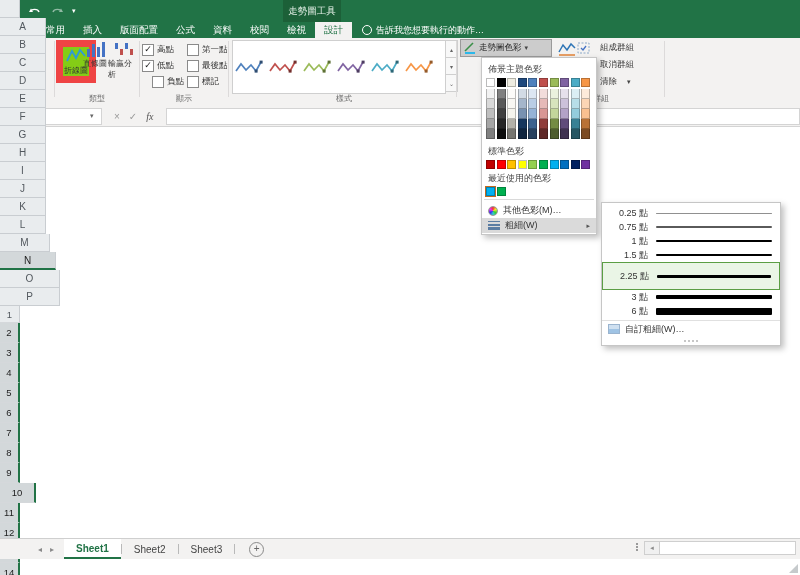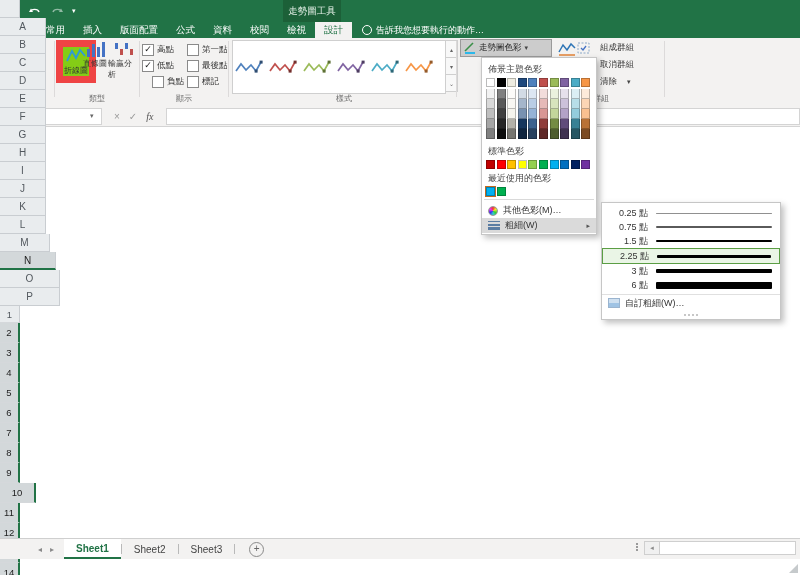--- a/index.html
+++ b/index.html
@@ -76,21 +76,21 @@
   #wheel{width:10px;height:10px;border-radius:50%;
          background:conic-gradient(#e33,#ee3,#3c3,#3cc,#33e,#e3e,#e33);border:1px solid #999;box-sizing:border-box;}
   .wlines{display:inline-flex;flex-direction:column;gap:1.5px;width:12px;}
   .wlines i{display:block;height:1px;background:#5b7da3;}
   .wlines i:nth-child(2){height:2px}.wlines i:nth-child(3){height:3px}
   #weightmenu{left:601px;top:202px;width:178px;background:#fff;border:1px solid #c6c6c6;
               box-shadow:3px 3px 6px rgba(0,0,0,.25);z-index:60;padding:3px 0 0;font-size:9px;color:#333;}
   .witem{display:flex;align-items:center;height:14px;padding:0 8px 0 4px;box-sizing:border-box;}
   .witem .wl{width:42px;text-align:right;padding-right:8px;}
   .witem .wline{flex:1;border-radius:1px;}
-  .witem.sel{border:1px solid #5b9e44;background:#eaf5e6;height:16px;}
+  .witem.sel{border:1px solid #5b9e44;background:#eaf5e6;height:28px;}
   .wcustom{display:flex;align-items:center;gap:5px;height:16px;padding:0 6px;border-top:1px solid #e0e0e0;margin-top:2px;}
   #wgrid{width:10px;height:8px;background:linear-gradient(#cfe0f0 50%,#9fc3e4 50%);border:1px solid #9ab4cf;}
   #wdots{height:8px;display:flex;align-items:center;justify-content:center;gap:2px;}
   #wdots i{width:2px;height:2px;background:#b5b5b5;display:block;border-radius:50%;}
   
   #tabbar{left:0;top:538px;width:800px;height:20px;background:#f3f2f1;border-top:1px solid #cfcfcf;
           display:flex;align-items:stretch;font-size:10px;color:#444;}
   .shnav{display:flex;align-items:center;gap:8px;color:#8a8a8a;font-size:8px;padding:0 10px 0 38px;}
   .shtab{display:flex;align-items:center;padding:0 12px;}
   .shtab.active{background:#fff;color:#217346;font-weight:bold;border-bottom:2px solid #217346;box-sizing:border-box;}
@@ -478,20 +478,24 @@
     <div id="witems">
         <div class="witem">
           <span class="wl">0.25 點</span>
           <span class="wline" style="height:1px;background:#909090"></span>
         </div>
         <div class="witem">
           <span class="wl">0.75 點</span>
           <span class="wline" style="height:1.5px;background:#5a5a5a"></span>
         </div>
         <div class="witem">
+          <span class="wl">1 點</span>
+          <span class="wline" style="height:1.5px;background:#000000"></span>
+        </div>
+        <div class="witem">
           <span class="wl">1.5 點</span>
           <span class="wline" style="height:2px;background:#000000"></span>
         </div>
         <div class="witem sel">
           <span class="wl">2.25 點</span>
           <span class="wline" style="height:3px;background:#000000"></span>
         </div>
         <div class="witem">
           <span class="wl">3 點</span>
           <span class="wline" style="height:4px;background:#000000"></span>

